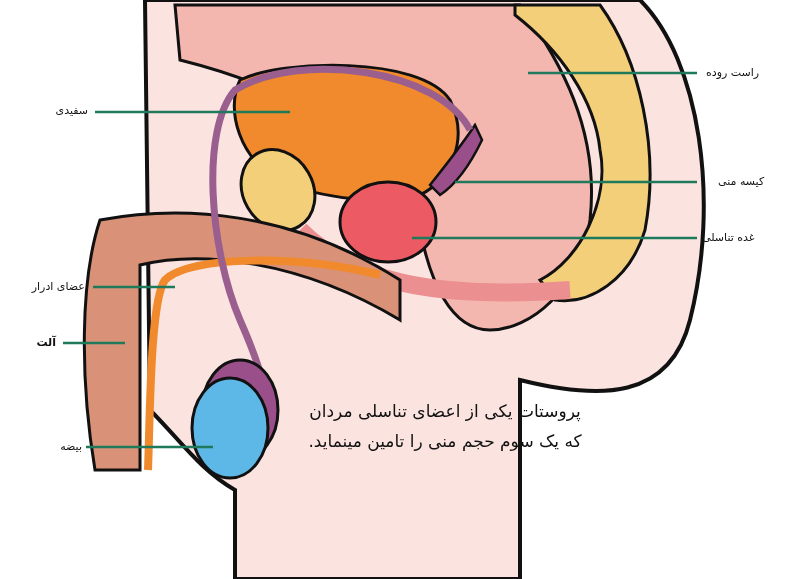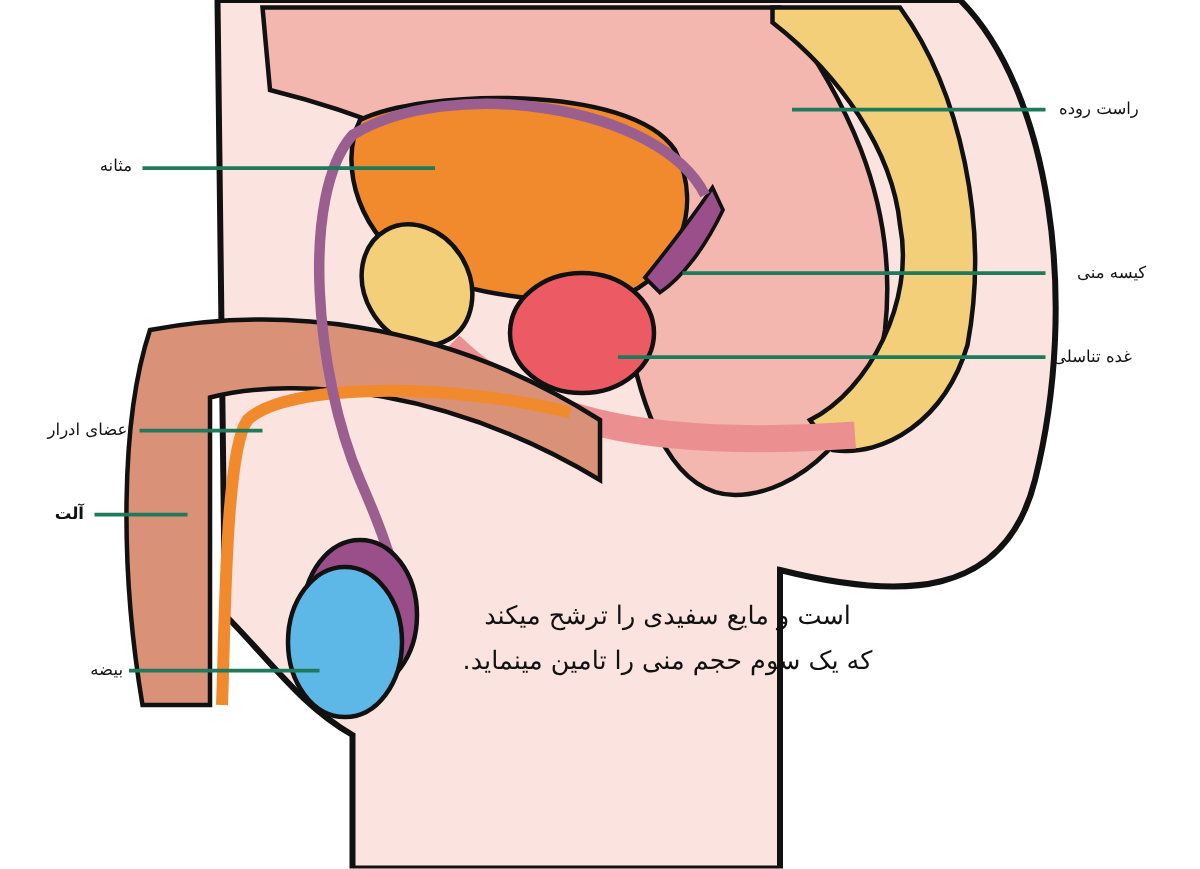--- a/index.html
+++ b/index.html
@@ -41,24 +41,24 @@
     <line x1="95" y1="112" x2="290" y2="112"></line>
     <line x1="528" y1="73" x2="697" y2="73"></line>
     <line x1="455" y1="182" x2="697" y2="182"></line>
     <line x1="412" y1="238" x2="697" y2="238"></line>
     <line x1="93" y1="287" x2="175" y2="287"></line>
     <line x1="63" y1="343" x2="125" y2="343"></line>
     <line x1="86" y1="447" x2="213" y2="447"></line>
   </g>
 </svg>
 
-<div class="label" style="right:712px; top:101px;">مثانه</div>
+<div class="label" style="right:712px; top:101px;">سفیدی</div>
 <div class="label" style="left:706px; top:63px;">راست روده</div>
 <div class="label" style="left:706px; top:172px;margin-left:12px;">کیسه منی</div>
 <div class="label" style="left:702px; top:228px;">غده تناسلی</div>
 <div class="label" style="right:712px; top:277px;">اعضای ادرار</div>
 <div class="label" style="right:744px; top:333px;font-weight:bold;">آلت</div>
 <div class="label" style="right:718px; top:437px;">بیضه</div>
 
 <div class="desc">
-  <div>است و مایع سفیدی را ترشح میکند</div>
+  <div>پروستات یکی از اعضای تناسلی مردان</div>
   <div>که یک سوم حجم منی را تامین مینماید.</div>
 </div>
 
 </body></html>

